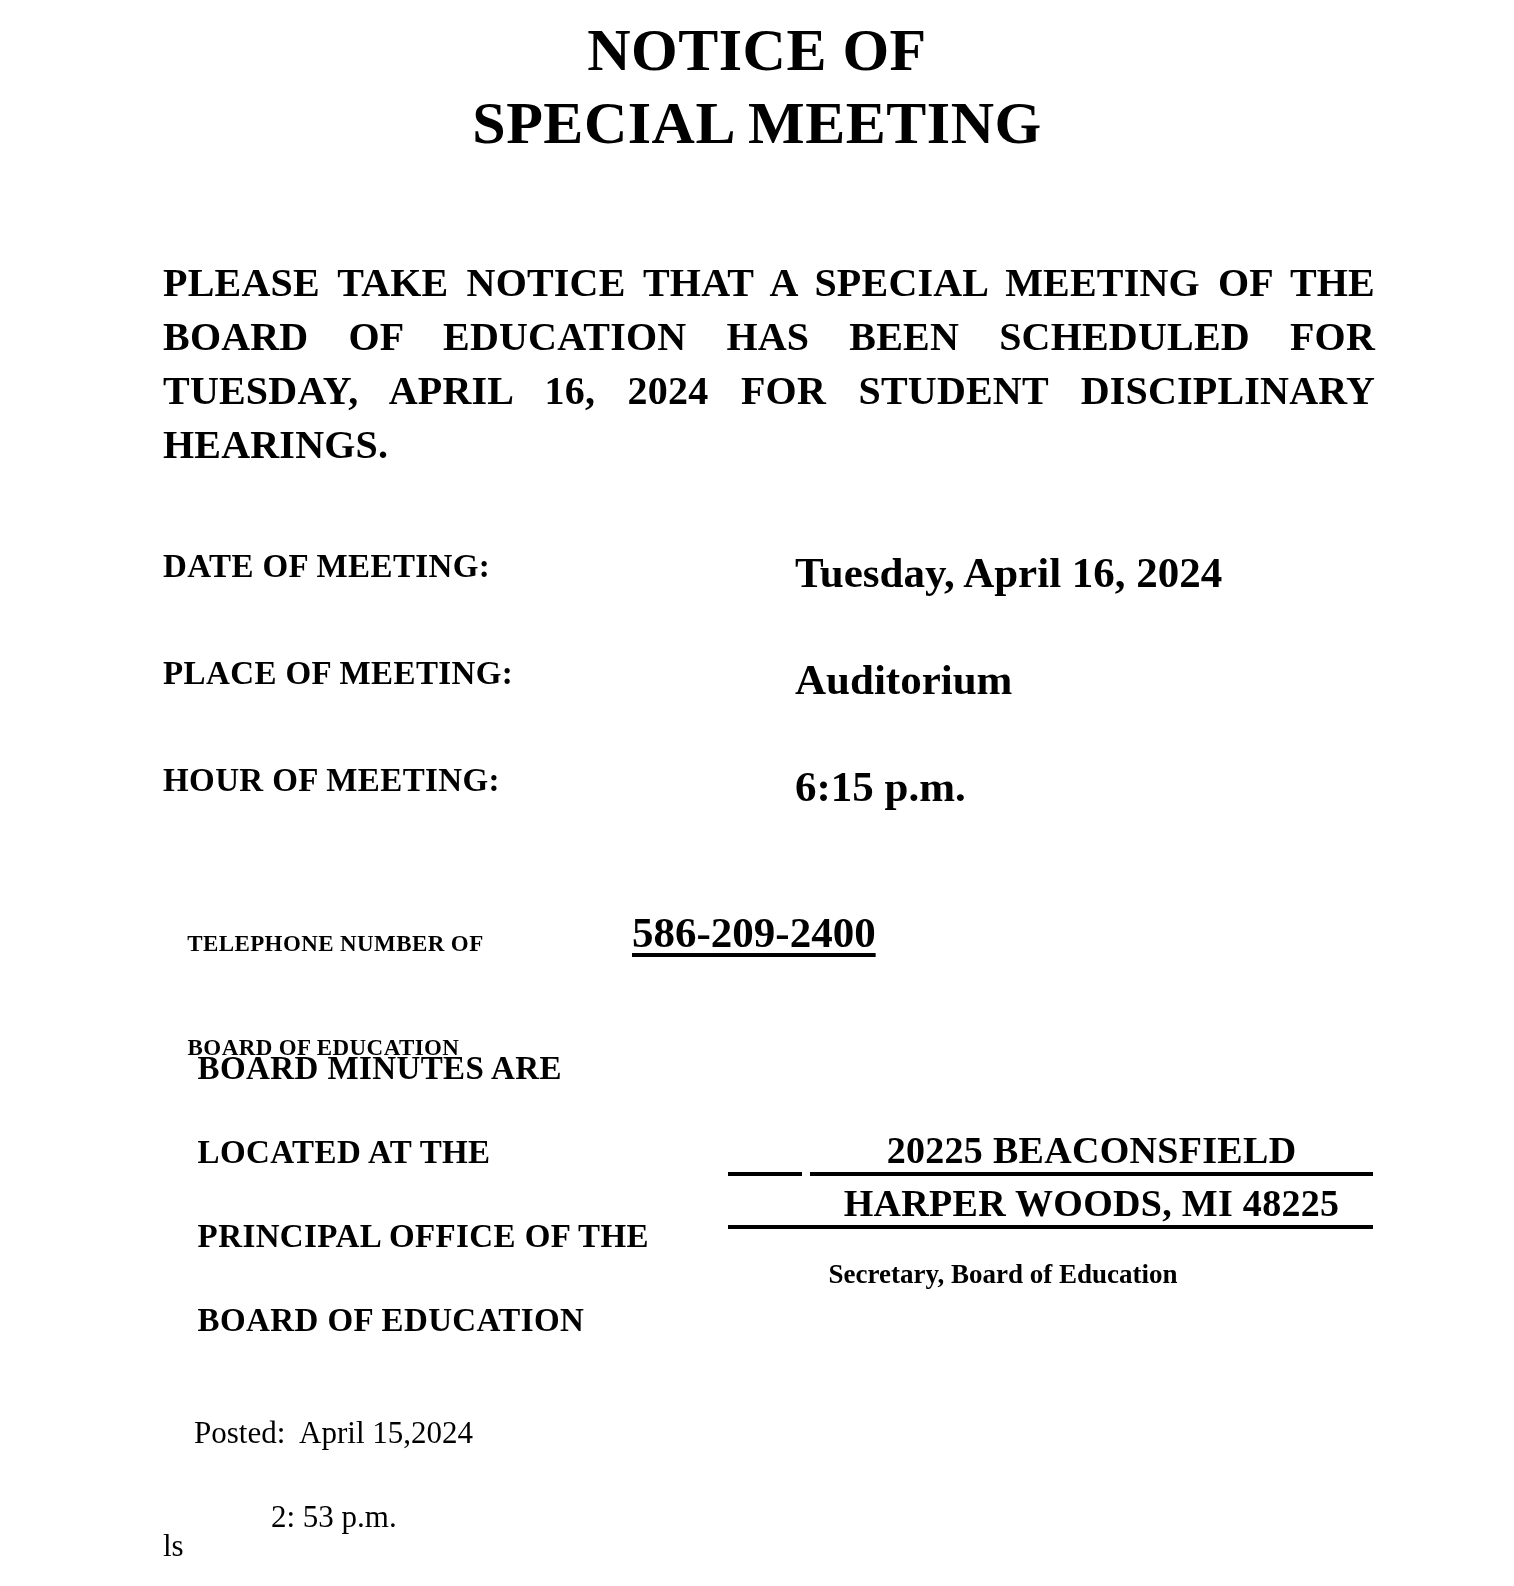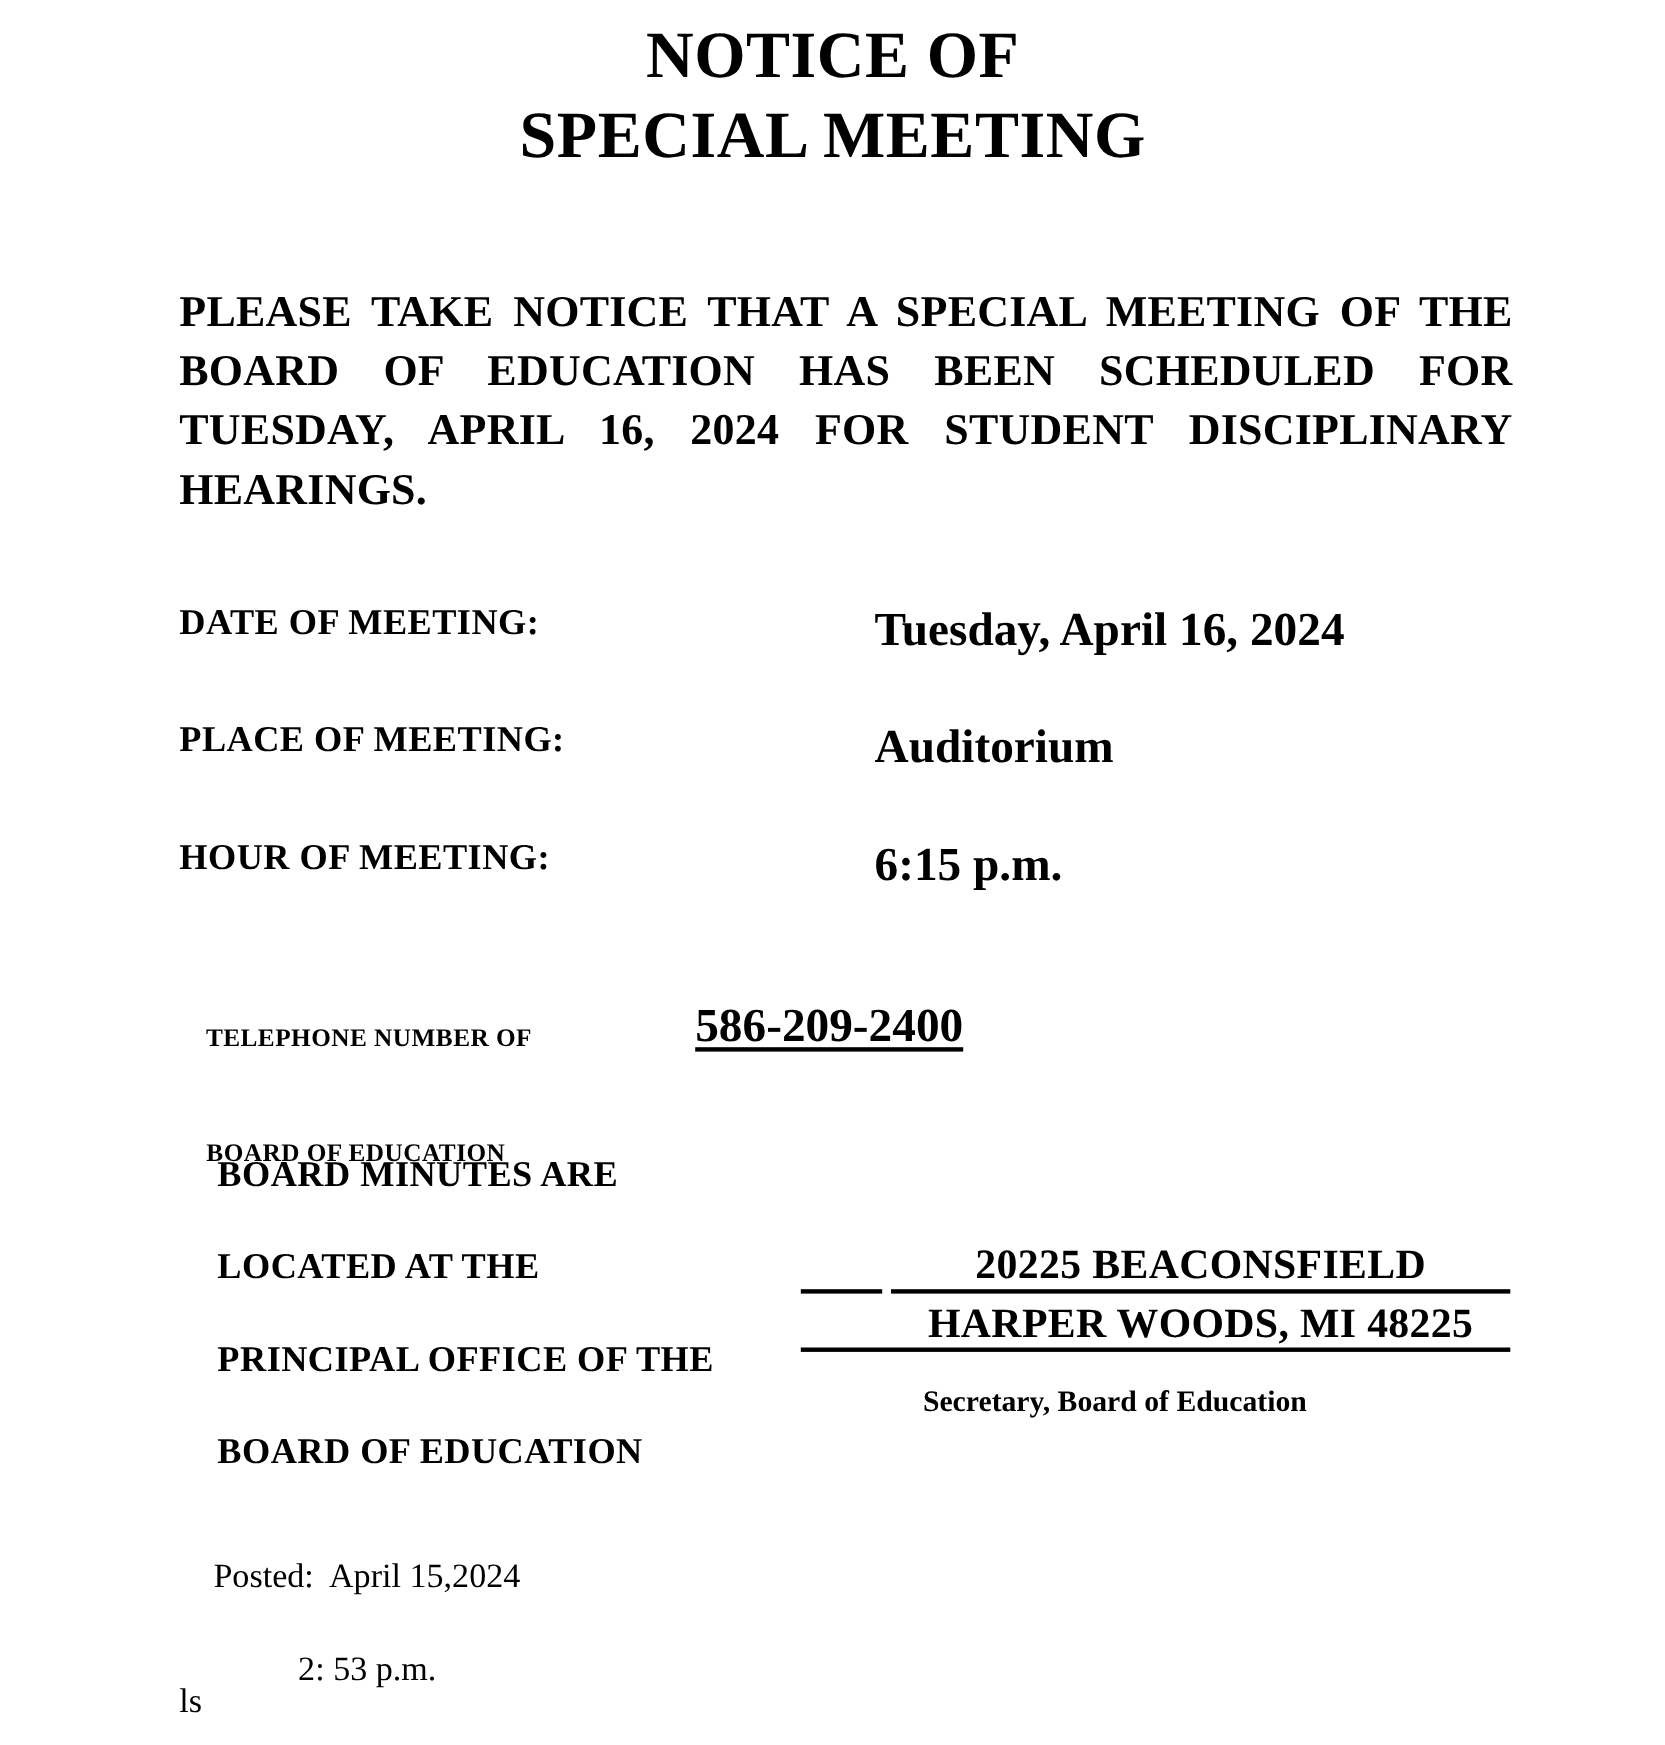--- a/index.html
+++ b/index.html
@@ -173,21 +173,20 @@
     text-underline-offset: 5px;
     white-space: pre;
     display: inline-block;
   }
   #sig-title {
     display: block;
     font-weight: bold;
     font-size: 27px;
     margin-top: 6px;
     white-space: pre;
-    text-align: right;
   }
 
   
   #posted-block {
     position: absolute;
     left: 163px;
     top: 1370px;
     font-size: 31px;
     line-height: 42px;
     white-space: pre;

